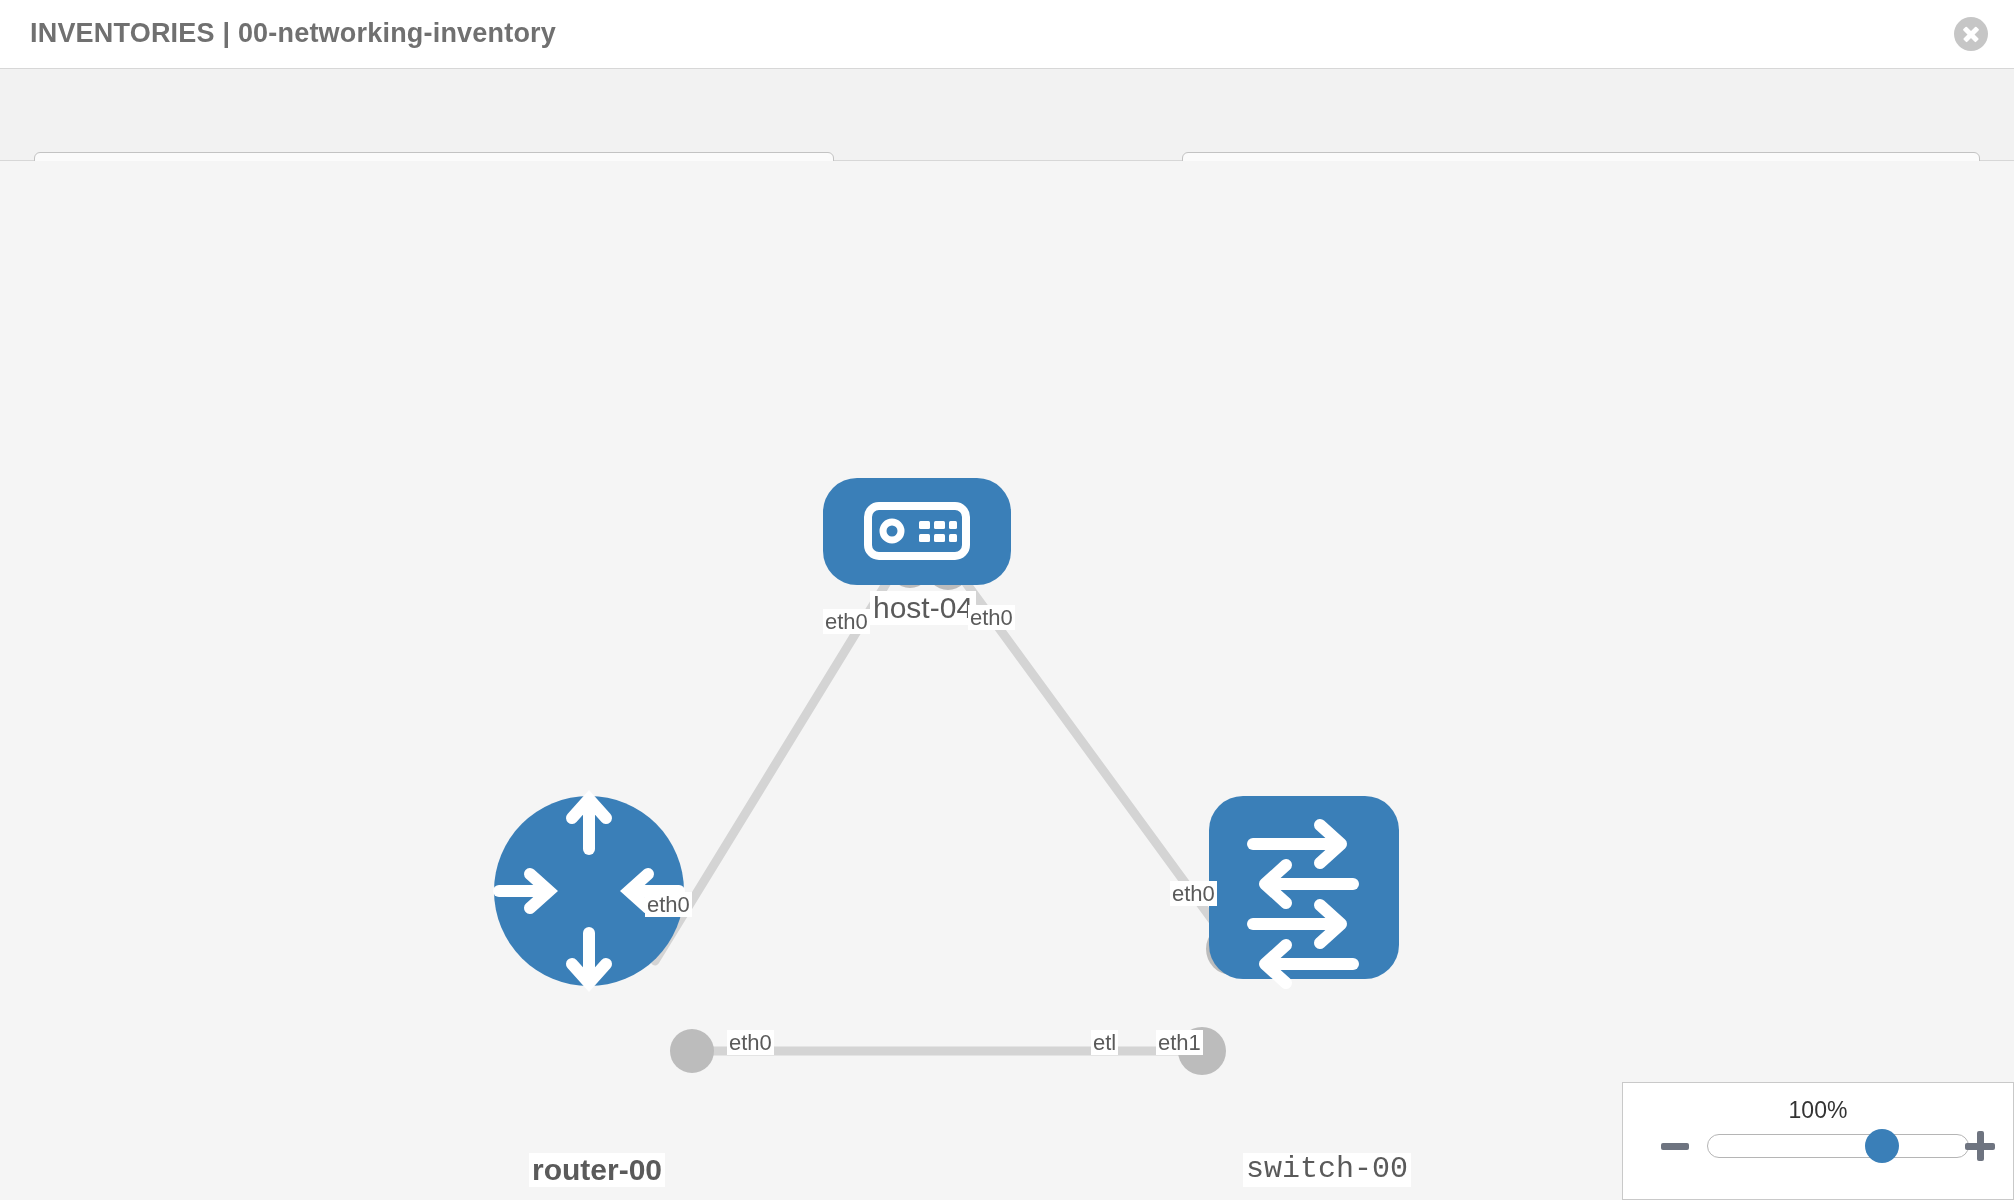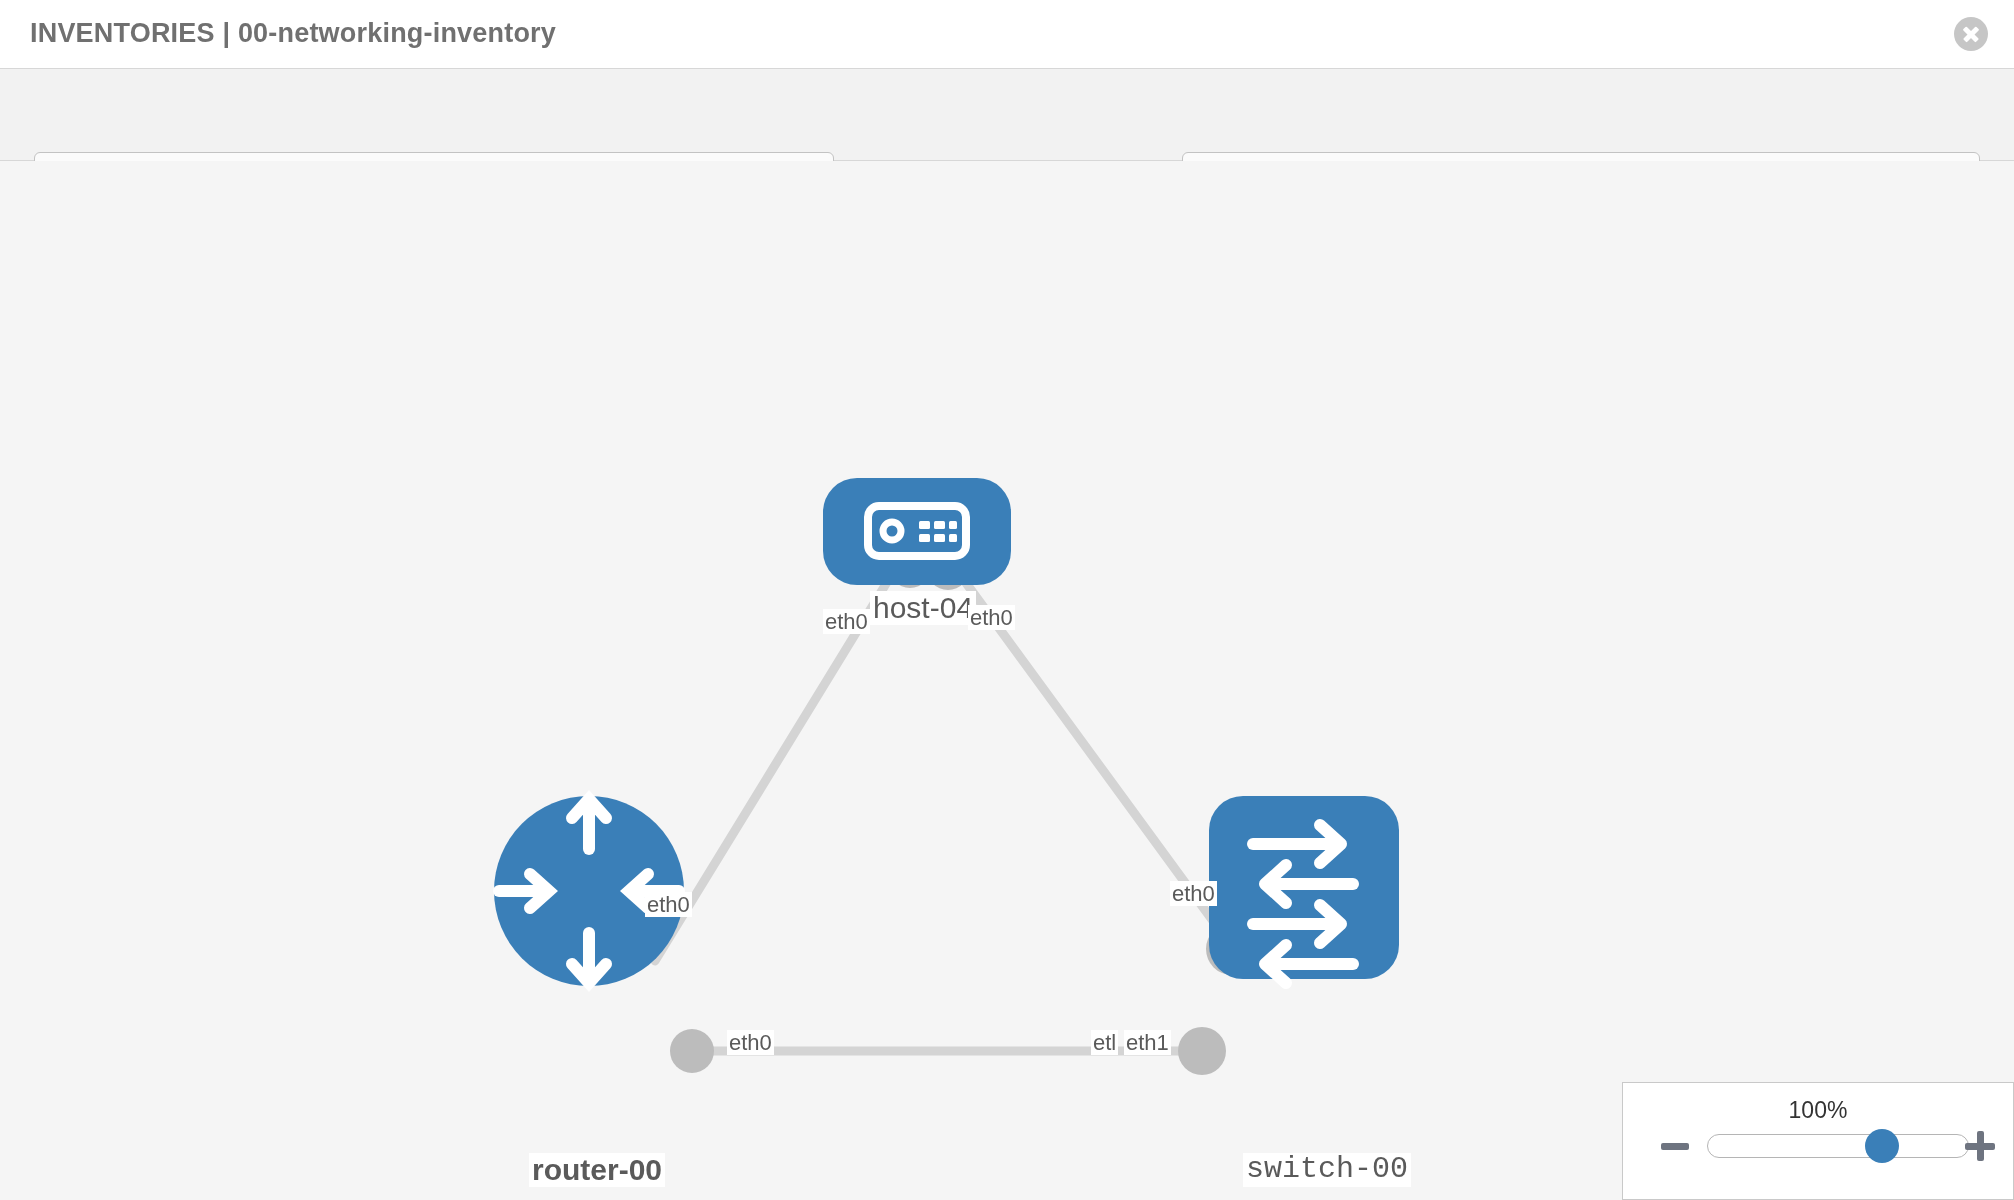--- a/index.html
+++ b/index.html
@@ -320,21 +320,21 @@
   <div class="nlabel node-name" style="left:870px; top:430px;">host-04</div>
   <div class="nlabel node-name" style="left:529px; top:992px;font-weight:bold;">router-00</div>
   <div class="nlabel node-name" style="left:1243px; top:992px;font-family:Liberation Mono, monospace;">switch-00</div>
 
   <div class="nlabel iface-name" style="left:823px; top:448px;">eth0</div>
   <div class="nlabel iface-name" style="left:968px; top:444px;">eth0</div>
   <div class="nlabel iface-name" style="left:645px; top:731px;">eth0</div>
   <div class="nlabel iface-name" style="left:1170px; top:720px;">eth0</div>
   <div class="nlabel iface-name" style="left:727px; top:869px;">eth0</div>
   <div class="nlabel iface-name" style="left:1091px; top:869px;">etl</div>
-  <div class="nlabel iface-name" style="left:1124px; top:869px;">eth1</div>
+  <div class="nlabel iface-name" style="left:1156px; top:869px;">eth1</div>
 </div>
 
 <div class="zoom-panel">
   <div class="zoom-value">100%</div>
   <div class="zoom-minus"></div>
   <div class="zoom-track">
     <div class="zoom-thumb" style="left: 67%;"></div>
   </div>
   <div class="zoom-plus"></div>
 </div>

